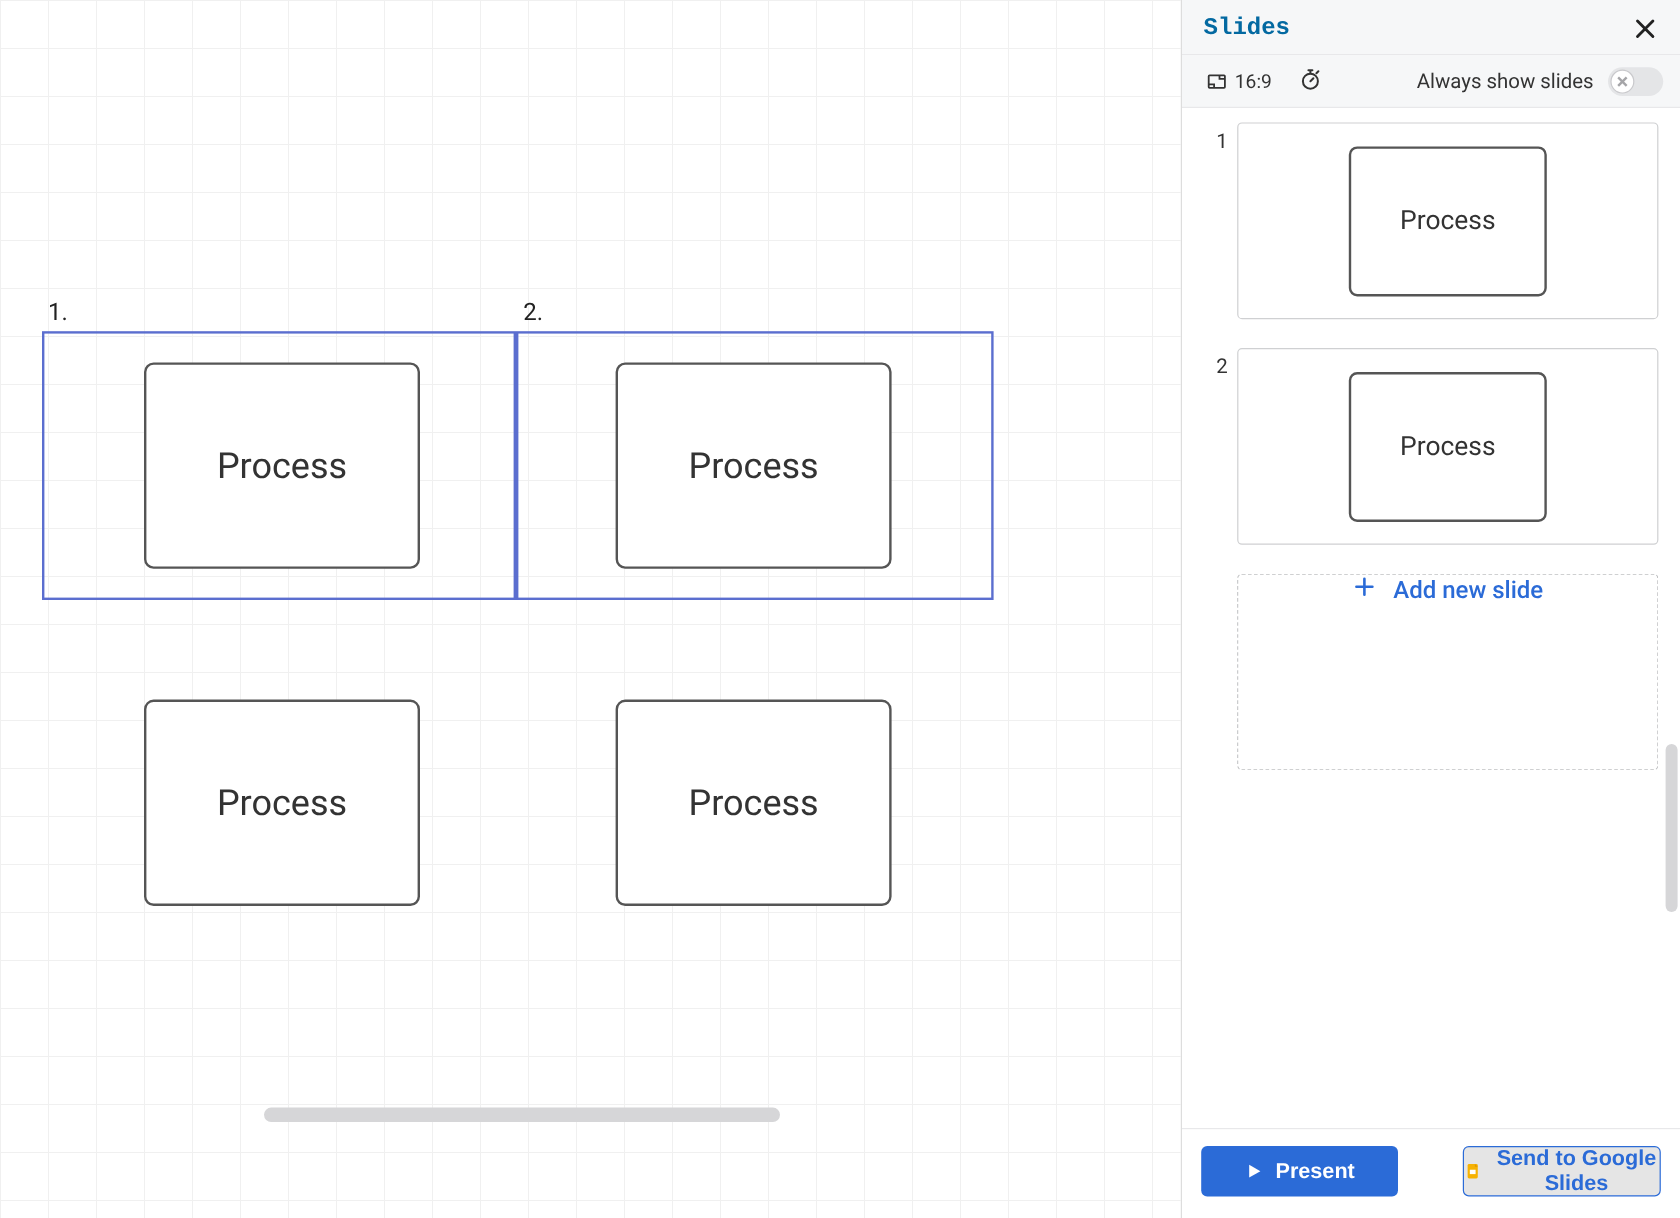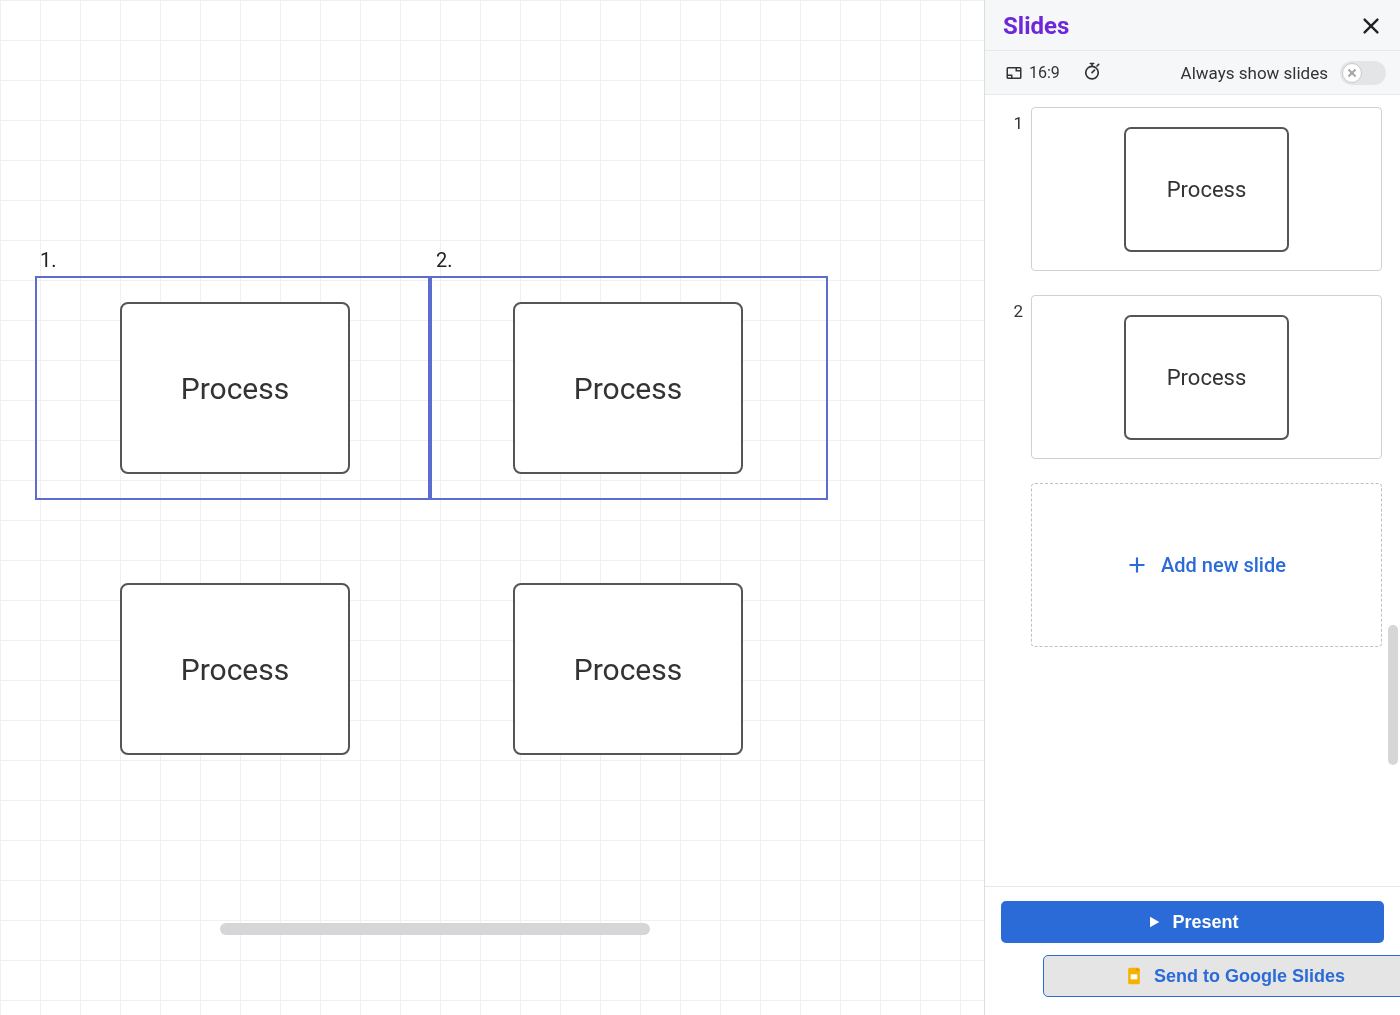--- a/index.html
+++ b/index.html
@@ -78,22 +78,23 @@
     .panel-header {
       display: flex;
       align-items: center;
       justify-content: space-between;
       padding: 12px 18px 10px 18px;
       background: #f6f7f8;
       border-bottom: 1px solid #e8e8ea;
     }
     .panel-title {
       font-weight: 700;
-      font-size: 24px;
-      color: #6d28d9;
+      font-size: 20px;
+      color: #0369a1;
+      font-family: Liberation Mono, monospace;
     }
     .close-x { cursor: pointer; }
     .close-x svg { display:block; }
 
     .panel-toolbar {
       display: flex;
       align-items: center;
       padding: 8px 14px;
       border-bottom: 1px solid #e8e8ea;
       background: #f6f7f8;
@@ -167,33 +168,33 @@
       width: 165px; height: 125px;
       display:flex; align-items:center; justify-content:center;
       font-size: 22px; color:#333;
     }
 
     .add-slide {
       border: 1px dashed #bfc0c2;
       border-radius: 4px;
       height: 164px;
       margin-left: 28px;
-      display:flex; align-items:center; justify-content:center;
+      display:flex; align-items:flex-start; justify-content:center;
       gap: 14px;
       color: #2b6bd7;
       font-size: 20px;
       font-weight: 500;
       cursor: pointer;
     }
     .plus-svg { width: 20px; height: 20px; }
 
     .panel-footer {
       padding: 14px 16px 18px;
       border-top: 1px solid #e8e8ea;
-      display:flex; flex-direction:column; gap:12px;
+      display:flex; flex-direction:row; gap:12px;
       background:#fff;
     }
     .btn {
       width: 100%;
       height: 42px;
       border-radius: 5px;
       display:flex; align-items:center; justify-content:center;
       gap: 10px;
       font-size: 18px; font-weight: 600;
       cursor:pointer;

